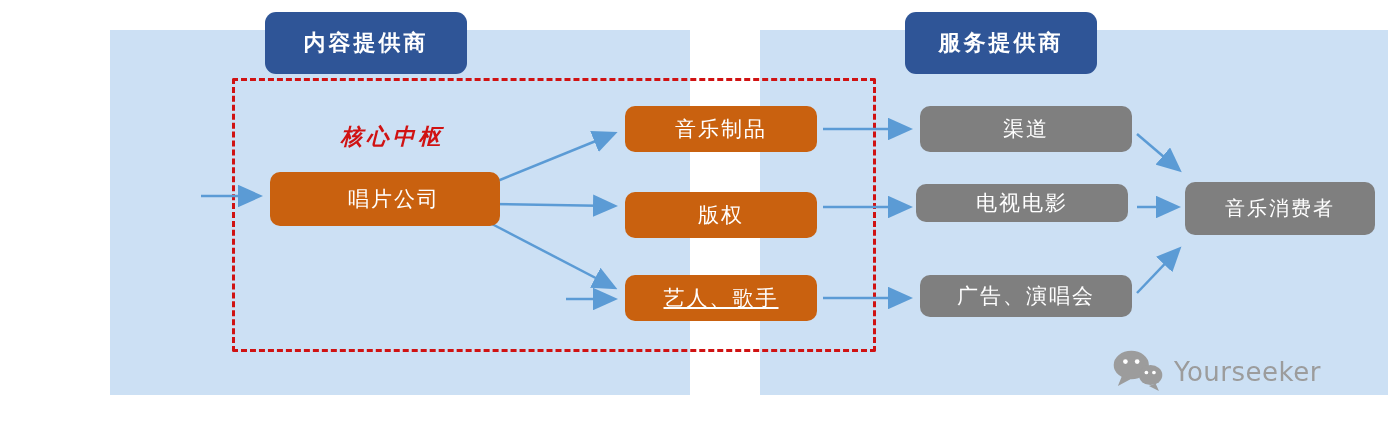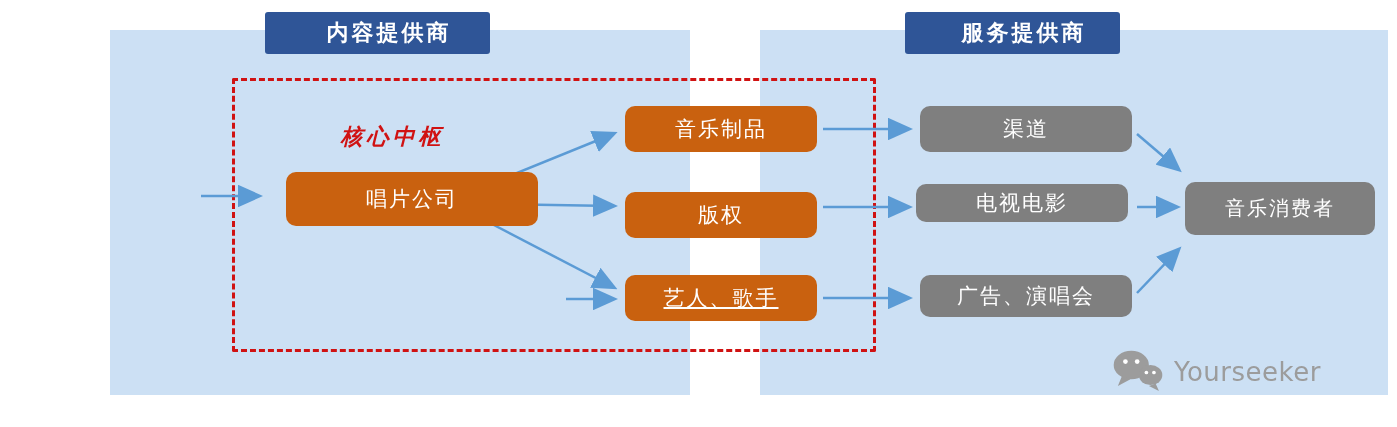--- a/index.html
+++ b/index.html
@@ -10,23 +10,23 @@
     --red:#D01212;
     --arrow-blue:#5B9BD5;
     --watermark-gray:#9C9C9C;
   }
   html,body{margin:0;padding:0;background:#fff;}
   body{font-family:"DejaVu Sans","Liberation Sans",sans-serif;}
   .stage{position:relative;width:1397px;height:427px;background:#fff;overflow:hidden;}
   .panel{position:absolute;top:30px;height:365px;background:var(--panel-blue);}
   .panel.left{left:110px;width:580px;}
   .panel.right{left:760px;width:628px;}
-  .hdr{position:absolute;top:12px;height:42px;background:var(--header-blue);color:#fff;
+  .hdr{position:absolute;top:12px;height:62px;background:var(--header-blue);color:#fff;
        display:flex;align-items:center;justify-content:center;font-size:22px;font-weight:bold;
-       letter-spacing:3px;border-radius:3px;z-index:5;padding-left:23px;}
+       letter-spacing:3px;border-radius:11px;z-index:5;}
   .box{position:absolute;display:flex;align-items:center;justify-content:center;color:#ffffff;
        border-radius:10px;font-size:21px;letter-spacing:2px;z-index:5;text-align:center;}
   .box.orange{background:var(--orange);}
   .box.gray{background:var(--gray);}
   .dashed{position:absolute;left:232px;top:78px;width:638px;height:268px;
           border:3px dashed var(--red);z-index:2;border-radius:2px;}
   .corehub{position:absolute;left:300px;top:122px;width:185px;text-align:center;
            color:var(--red);font-size:22px;font-weight:bold;font-style:italic;
            letter-spacing:4px;z-index:5;}
   .creators-lines{line-height:34px;}
@@ -67,21 +67,21 @@
     <line class="arrow" x1="1137" y1="207" x2="1176" y2="207" marker-end="url(#ah)"></line>
     <line class="arrow" x1="1137" y1="293" x2="1178" y2="250" marker-end="url(#ah)"></line>
   </svg>
 
   <div class="hdr" style="left:265px;width:202px;">内容提供商</div>
   <div class="hdr" style="left:905px;width:192px;">服务提供商</div>
 
   <div class="corehub">核心中枢</div>
 
 
-  <div class="box orange" style="left:286px;top:172px;width:252px;height:54px;">唱片公司</div>
+  <div class="box orange" style="left:270px;top:172px;width:212px;height:54px;padding-left:18px;">唱片公司</div>
 
   <div class="box orange" style="left:625px;top:106px;width:192px;height:46px;">音乐制品</div>
   <div class="box orange" style="left:625px;top:192px;width:192px;height:46px;">版权</div>
   <div class="box orange" style="left:625px;top:275px;width:192px;height:46px;text-decoration:underline;">艺人、歌手</div>
 
   <div class="box gray" style="left:920px;top:106px;width:212px;height:46px;">渠道</div>
   <div class="box gray" style="left:916px;top:184px;width:212px;height:38px;">电视电影</div>
   <div class="box gray" style="left:920px;top:275px;width:212px;height:42px;">广告、演唱会</div>
 
   <div class="box gray" style="left:1185px;top:182px;width:190px;height:53px;font-size:20px;">音乐消费者</div>

